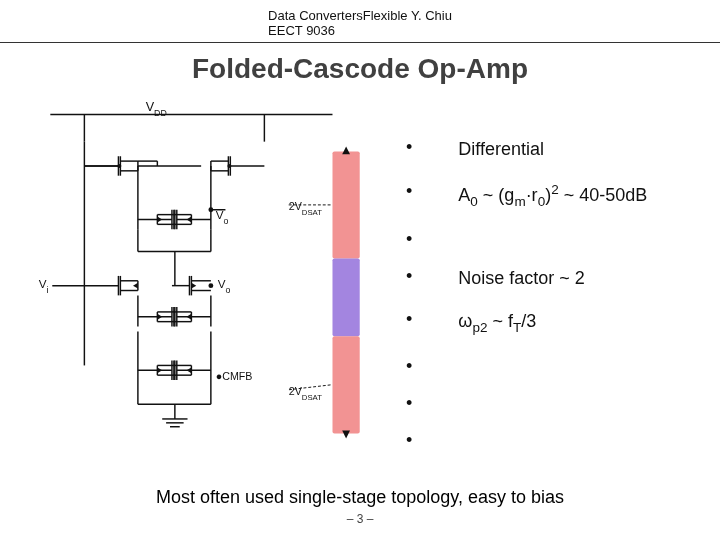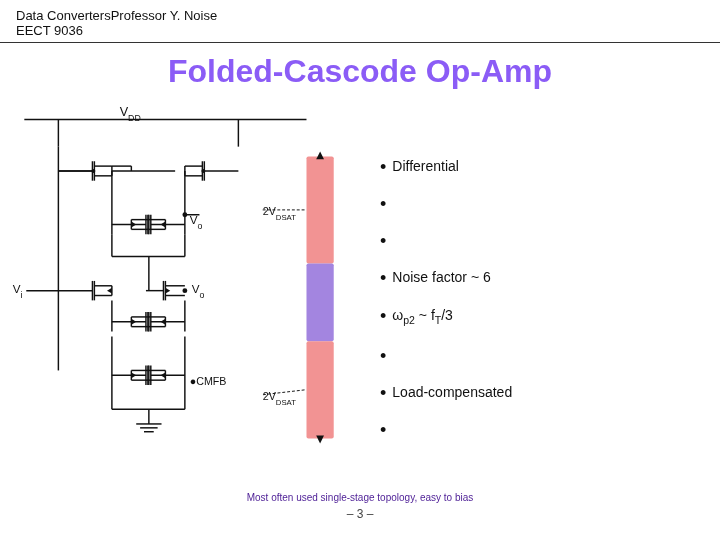--- a/index.html
+++ b/index.html
@@ -8,39 +8,39 @@
       height: 540px;
       background: #fff;
       font-family: Arial, sans-serif;
       font-size: 13px;
       color: #111;
       overflow: hidden;
     }
 
     .header {
       display: flex;
-      justify-content: flex-start;
+      justify-content: center;
       padding: 8px 16px 4px 16px;
       border-bottom: 1px solid #333;
     }
 
     .title-section {
       text-align: center;
       padding: 10px 0 8px 0;
     }
 
     .main-title {
-      font-size: 32px;
+      font-size: 28px;
       font-weight: bold;
-      color: #8b5cf6;
+      color: #404040;
     }
 
     .content-area {
       display: flex;
-      padding: 0 0;
+      padding: 0 26px;
       height: 390px;
       justify-content: space-between;
     }
 
     
     .circuit-container {
       width: 360px;
       position: relative;
       flex-shrink: 0;
     }
@@ -68,28 +68,29 @@
     }
 
     .bullet-dot {
       font-size: 18px;
       margin-right: 6px;
       line-height: 1;
       margin-top: 1px;
     }
 
     .bullet-text {
-      font-size: 14px;
+      font-size: 18px;
+      margin-left: 40px;
     }
 
     .footer-text {
       text-align: center;
-      font-size: 10px;
+      font-size: 18px;
       padding: 4px 0 2px 0;
-      color: #4c1d95;
+      color: #000000;
     }
 
     .page-number {
       text-align: center;
       font-size: 12px;
       color: #444;
       padding-top: 2px;
     }
 
     
@@ -99,21 +100,21 @@
 </head>
 <body>
 
 <div class="header">
   <div>
     <div>Data Converters</div>
     <div>EECT 9036</div>
   </div>
   <div>
   </div>
-  <div>Professor Y. Noise</div>
+  <div>Flexible Y. Chiu</div>
 </div>
 
 <div class="title-section">
   <span class="main-title">Folded-Cascode Op-Amp</span>
 </div>
 
 <div class="content-area">
 
   <div class="circuit-container">
     <svg class="circuit-svg" viewBox="0 0 360 370" xmlns="http://www.w3.org/2000/svg">
@@ -269,43 +270,43 @@
 
   <div class="bullets-container">
 
     <div class="bullet-item">
       <span class="bullet-dot">•</span>
       <span class="bullet-text">Differential</span>
     </div>
 
     <div class="bullet-item">
       <span class="bullet-dot">•</span>
-    </div>
-
-    <div class="bullet-item">
-      <span class="bullet-dot">•</span>
-    </div>
-
-    <div class="bullet-item">
-      <span class="bullet-dot">•</span>
-      <span class="bullet-text">Noise factor ~ 6</span>
+      <span class="bullet-text">A<sub>0</sub> ~ (g<sub>m</sub>·r<sub>0</sub>)<sup>2</sup> ~ 40-50dB</span>
+    </div>
+
+    <div class="bullet-item">
+      <span class="bullet-dot">•</span>
+    </div>
+
+    <div class="bullet-item">
+      <span class="bullet-dot">•</span>
+      <span class="bullet-text">Noise factor ~ 2</span>
     </div>
 
     <div class="bullet-item">
       <span class="bullet-dot">•</span>
       <span class="bullet-text">ω<sub>p2</sub> ~ f<sub>T</sub>/3</span>
     </div>
 
     <div class="bullet-item">
       <span class="bullet-dot">•</span>
     </div>
 
     <div class="bullet-item">
       <span class="bullet-dot">•</span>
-      <span class="bullet-text">Load-compensated</span>
     </div>
 
     <div class="bullet-item">
       <span class="bullet-dot">•</span>
     </div>
 
   </div>
 </div>
 
 <div class="footer-text">Most often used single-stage topology, easy to bias</div>

